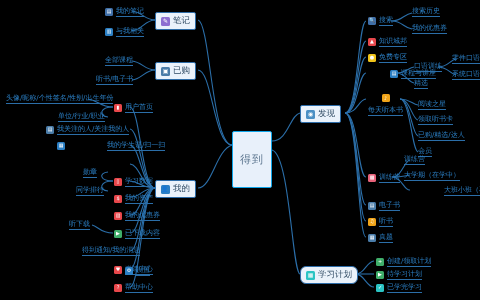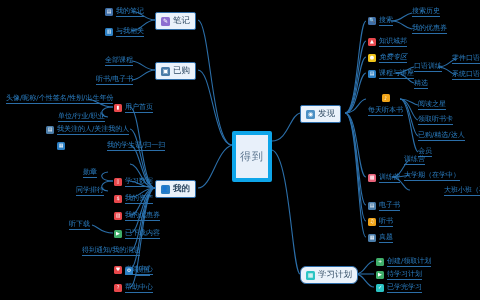--- a/index.html
+++ b/index.html
@@ -4,22 +4,22 @@
 <style>
   html,body{margin:0;padding:0;background:#000;}
   #stage{position:relative;width:480px;height:300px;background:#000;overflow:hidden;
          font-family:"DejaVu Sans","Liberation Sans",sans-serif;}
   svg.links{position:absolute;left:0;top:0;width:480px;height:300px;}
   .node{position:absolute;display:flex;align-items:center;box-sizing:border-box;
         white-space:nowrap;}
   
   .boxed{background:#eaf2fb;border:1px solid #2d6ca8;border-radius:2px;
          padding:2px 5px;gap:3px;}
-  .central{background:#e8f0fa;border:4px solid #0ea5e9;border-radius:2px;
-           padding:14px 14px;justify-content:center;}
+  .central{background:#e8f0fa;border:1px solid #0ea5e9;border-radius:2px;
+           padding:20px 14px;justify-content:center;}
   .central .lbl{color:#5e7790;font-size:11px;letter-spacing:1px;}
   .boxed .lbl{color:#2f4a63;font-size:8.5px;}
   
   .plain{gap:3px;padding:1px 2px;}
   .plain .lbl{color:#2b7fc4;font-size:7px;}
   
   .bare{color:#2b7fc4;font-size:7px;padding:0;}
   .ic{width:9px;height:9px;border-radius:1.5px;flex:0 0 auto;
       display:flex;align-items:center;justify-content:center;
       font-size:6px;line-height:1;color:#fff;}
@@ -118,21 +118,21 @@
     <span class="lbl underline">与我相关</span>
   </div>
 
   <div class="node boxed" style="left:155px;top:62px;">
     <span class="ic" style="background:#4a7ca8;">▣</span>
     <span class="lbl">已购</span>
   </div>
   <div class="node bare underline" style="left:105px;top:55px;">全部课程</div>
   <div class="node bare underline" style="left:96px;top:74px;">听书/电子书</div>
 
-  <div class="node boxed" style="left:155px;top:180px;font-weight:bold;">
+  <div class="node boxed" style="left:155px;top:180px;">
     <span class="ic" style="background:#2b7fc4;">👤</span>
     <span class="lbl">我的</span>
   </div>
 
   <div class="node plain" style="left:112px;top:101px;">
     <span class="ic sm" style="background:#e8474b;">▮</span>
     <span class="lbl underline">用户首页</span>
   </div>
   <div class="node bare underline" style="left:6px;top:93px;">头像/昵称/个性签名/性别/出生年份</div>
   <div class="node bare underline" style="left:58px;top:111px;">单位/行业/职业</div>
@@ -197,26 +197,26 @@
     <span class="lbl underline">搜索</span>
   </div>
   <div class="node bare underline" style="left:412px;top:6px;">搜索历史</div>
   <div class="node bare underline" style="left:412px;top:23px;">我的优惠券</div>
 
   <div class="node plain" style="left:366px;top:35px;">
     <span class="ic sm" style="background:#e8474b;">▲</span>
     <span class="lbl underline">知识城邦</span>
   </div>
 
-  <div class="node plain" style="left:366px;top:51px;font-style:italic;">
+  <div class="node plain" style="left:366px;top:51px;">
     <span class="ic sm" style="background:#f0c419;">●</span>
     <span class="lbl underline">免费专区</span>
   </div>
 
-  <div class="node plain" style="left:366px;top:67px;">
+  <div class="node plain" style="left:388px;top:67px;">
     <span class="ic sm" style="background:#2b7fc4;">▤</span>
     <span class="lbl underline">课程与讲座</span>
   </div>
   <div class="node bare underline" style="left:414px;top:61px;">口语训练</div>
   <div class="node bare underline" style="left:452px;top:53px;">零件口语</div>
   <div class="node bare underline" style="left:452px;top:69px;">系统口语</div>
   <div class="node bare underline" style="left:414px;top:78px;">精选</div>
 
   <div class="node plain" style="left:366px;top:93px;flex-direction:column;">
     <span class="ic sm" style="background:#f0a419;">♪</span>

